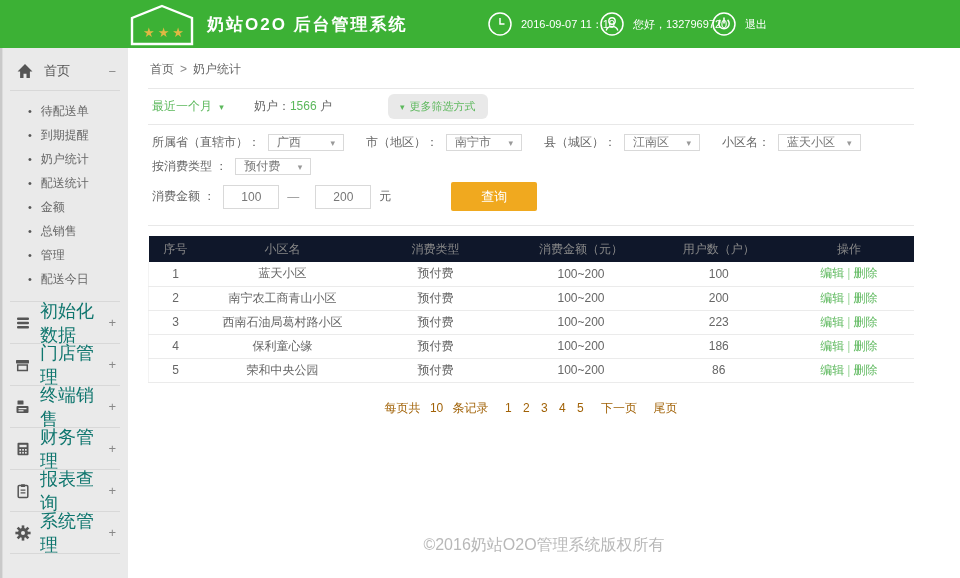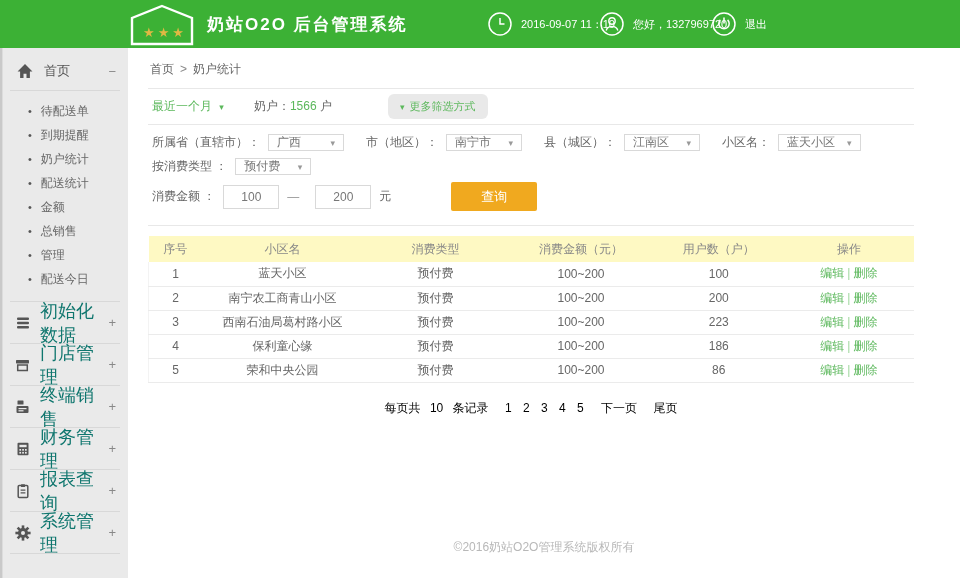--- a/index.html
+++ b/index.html
@@ -47,34 +47,34 @@
   .f-lbl { color:#666; }
   .sel { display:inline-flex; align-items:center; justify-content:space-between; border:1px solid #d9d9d9; background:#fff; height:17px; padding:0 8px; min-width:76px; color:#777; cursor:pointer; margin-left:8px; }
   .sel .arr { color:#999; font-size:9px; margin-left:12px; }
   .gap { margin-left:22px; }
   .amt { width:56px; height:24px; border:1px solid #d9d9d9; text-align:center; color:#777; font-size:12px; margin-left:8px; }
   .dash { margin:0 8px; color:#999; }
   .unit { margin-left:8px; }
   .query-btn { margin-left:60px; width:86px; height:29px; background:#f0a91f; color:#fff; border:none; border-radius:2px; font-size:13px; cursor:pointer; }
 
   table { width:100%; border-collapse:collapse; margin-top:10px; }
-  th { background:#fef9c3; color:#888; font-weight:normal; height:26px; font-size:12px; }
+  th { background:#0f172a; color:#888; font-weight:normal; height:26px; font-size:12px; }
   td { height:24px; border-bottom:1px solid #ebebeb; color:#666; text-align:center; font-size:12px; }
   tr td:first-child { border-left:1px solid #f3f3f3; }
   .op a { color:#5cb85c; text-decoration:none; cursor:pointer; }
   .op .bar { color:#9fd89d; margin:0 3px; }
   col.c-no{width:7%} col.c-name{width:21%} col.c-type{width:19%} col.c-amt{width:19%} col.c-usr{width:17%} col.c-op{width:17%}
 
   .pager { text-align:center; margin-top:17px; color:#999; }
-  .pager span, .pager a { margin:0 3px; color:#000000; text-decoration:none; }
+  .pager span, .pager a { margin:0 3px; color:#a16207; text-decoration:none; }
   .pager a { cursor:pointer; }
   .pager .pgnum { margin:0 4px; }
   .pager .wide { margin-left:10px; }
 
-  .footer { position:absolute; bottom:22px; left:0; right:0; text-align:center; color:#b8b8b8; font-size:12px; }
+  .footer { position:absolute; bottom:22px; left:0; right:0; text-align:center; color:#b8b8b8; font-size:16px; }
 </style>
 </head>
 <body>
 
 <div class="header">
   <div class="logo">
     <svg width="66" height="42" viewBox="0 0 66 42">
       <polygon points="33,2 63,14 63,40 3,40 3,14" fill="none" stroke="#ffffff" stroke-width="2.4"></polygon>
       <text x="14" y="33" font-size="13" letter-spacing="3" fill="#e0b843">★★★</text>
     </svg>

